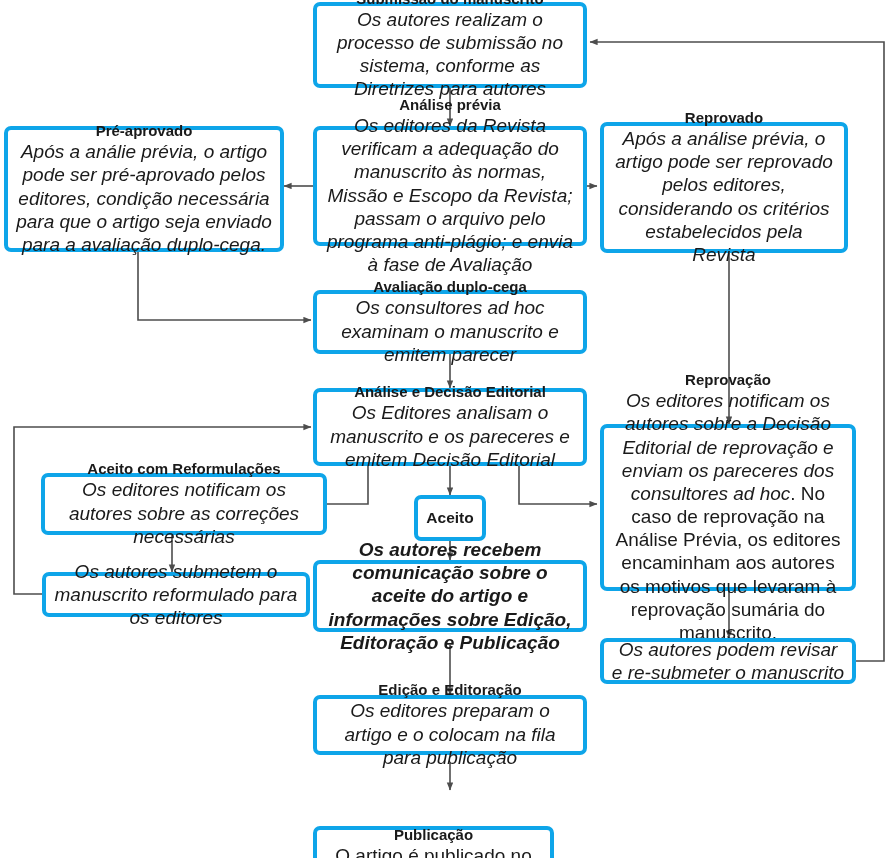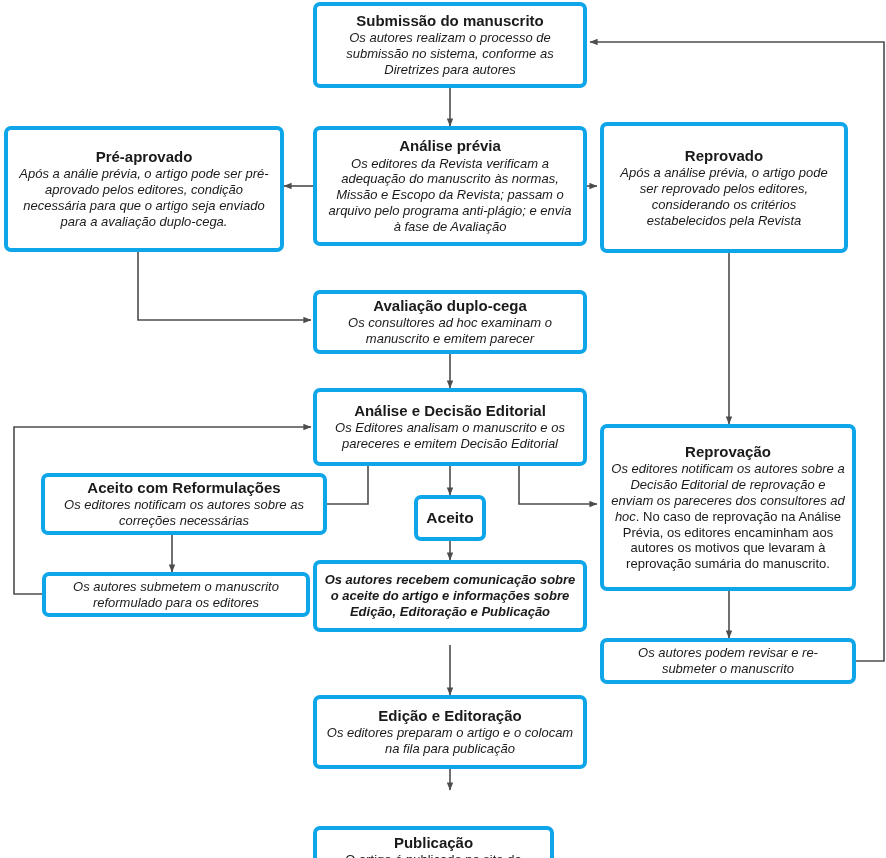--- a/index.html
+++ b/index.html
@@ -38,21 +38,21 @@
     padding: 4px 7px;
     line-height: 1.22;
   }
   .node .title {
     font-weight: bold;
     font-size: 15px;
     font-style: normal;
     white-space: nowrap;
   }
   .node .body {
-    font-size: 13px;
+    font-size: 19px;
     font-style: italic;
   }
   .node .body.upright {
     font-style: normal;
   }
   .node.compact .title {
     font-size: 15.5px;
   }
   .node.mixed .body {
     font-style: normal;
@@ -157,21 +157,21 @@
 
   <div class="node mixed" style="left:600px; top:424px; width:256px; height:167px;">
     <div class="title">Reprovação</div>
     <div class="body"><span class="ital">Os editores notificam os autores sobre a Decisão Editorial de reprovação e enviam os pareceres dos consultores ad hoc</span><span>. No caso de reprovação na Análise Prévia, os editores encaminham aos autores os motivos que levaram à reprovação sumária do manuscrito.</span></div>
   </div>
 
   <div class="node" style="left:600px; top:638px; width:256px; height:46px;">
     <div class="body">Os autores podem revisar e re-submeter o manuscrito</div>
   </div>
 
-  <div class="node" style="left:313px; top:695px; width:274px; height:74px;">
+  <div class="node" style="left:313px; top:695px; width:274px; height:60px;">
     <div class="title">Edição e Editoração</div>
     <div class="body">Os editores preparam o artigo e o colocam na fila para publicação</div>
   </div>
 
   <div class="node" style="left:313px; top:790px; width:241px; height:65px;margin-top:36px;">
     <div class="title">Publicação</div>
     <div class="body upright">O artigo é publicado no site da Revista</div>
   </div>
 
 </div>

